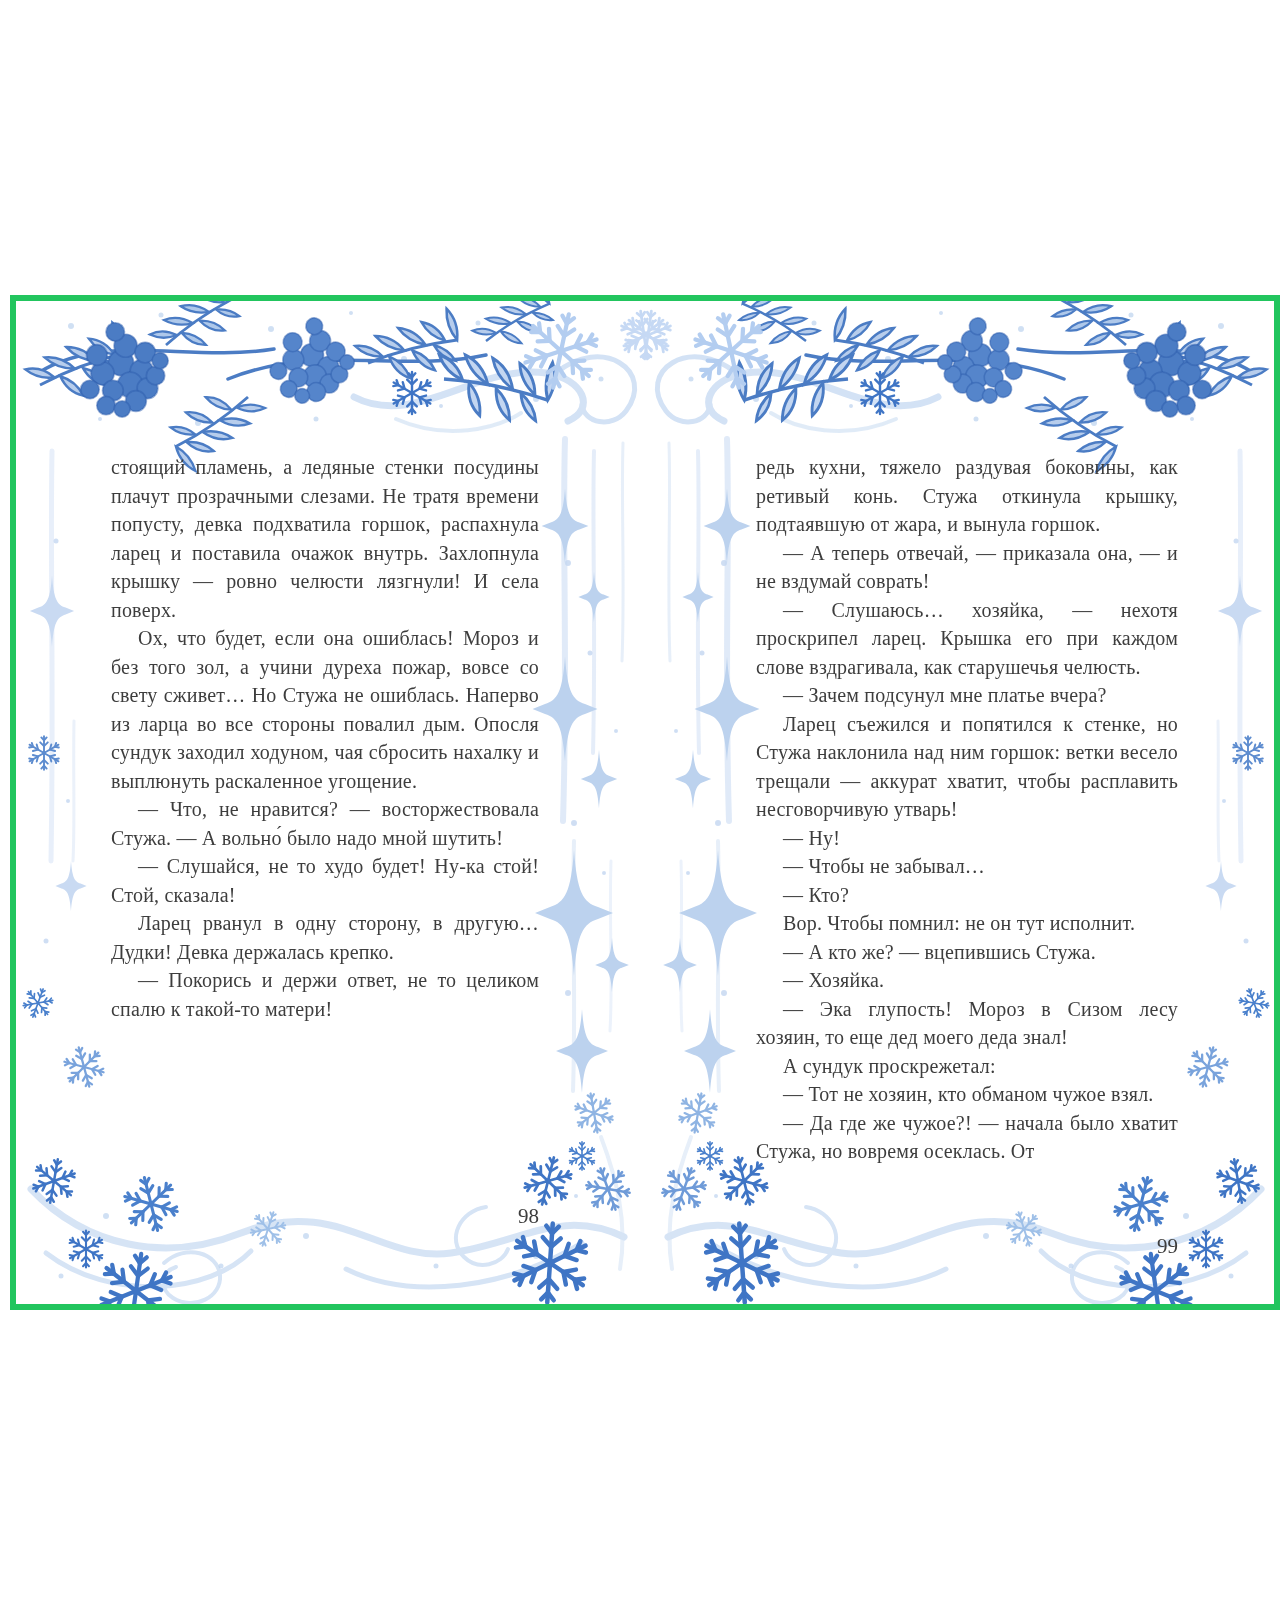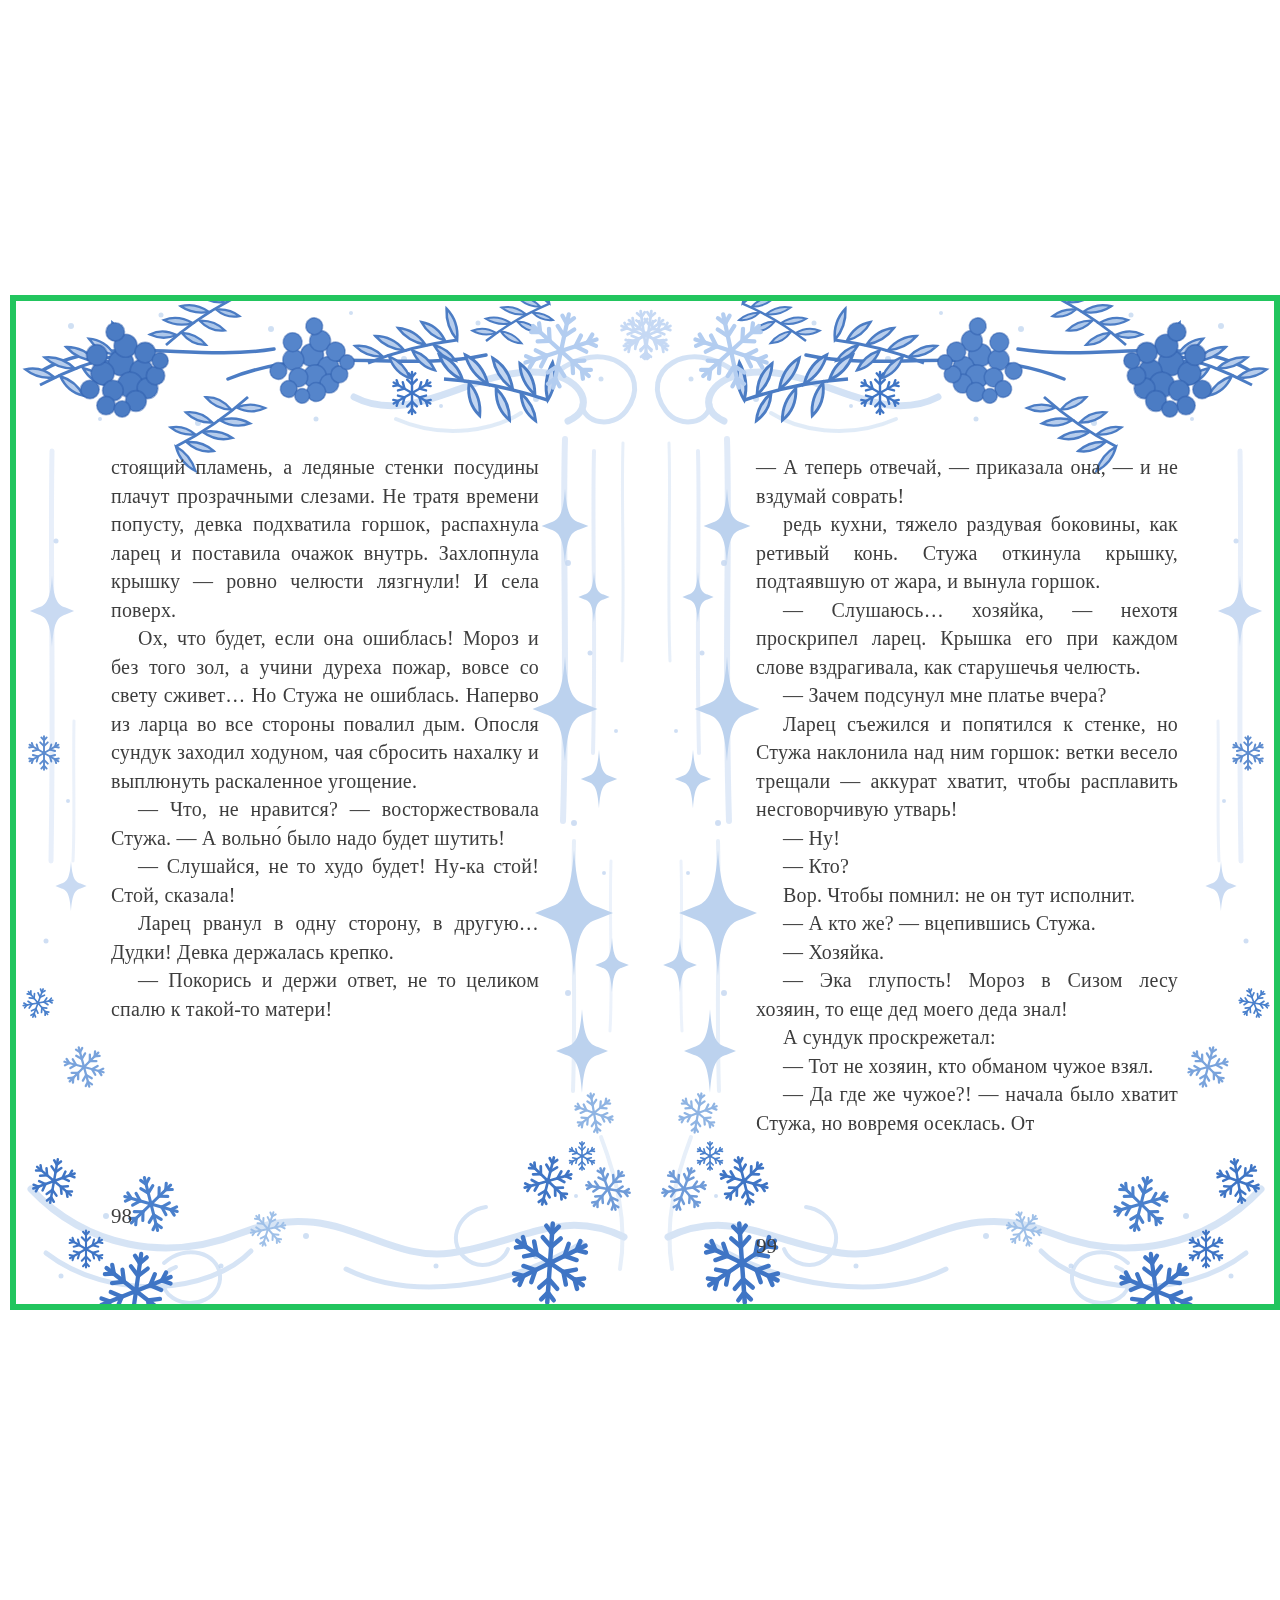--- a/index.html
+++ b/index.html
@@ -7,21 +7,21 @@
          font-family:"Liberation Serif", serif;}
   .spread{position:absolute;left:10px;top:295px;width:1258px;height:1003px;
           border:6px solid #22c55e;background:#ffffff;overflow:hidden;}
   .decor{position:absolute;left:0;top:0;width:1260px;height:1003px;z-index:1;}
   .page-text{position:absolute;top:152px;width:428px;z-index:2;color:#3d3d3d;
              font-size:20px;line-height:28.5px;text-align:justify;letter-spacing:0.2px;}
   .page-text.left{left:95px;}
   .page-text.right{left:740px;width:422px;}
   .para{margin:0;text-indent:27px;}
   .para:first-child{text-indent:0;}
-  .page-number{position:absolute;top:903px;width:428px;text-align:left;z-index:2;
+  .page-number{position:absolute;top:903px;width:428px;text-align:right;z-index:2;
                font-size:21px;color:#3d3d3d;}
   .page-number.left{left:95px;}
   .page-number.right{left:740px;width:422px;margin-top:30px;}
 </style>
 </head>
 <body>
 
 <div class="stage">
   <div class="spread">
 
@@ -198,34 +198,35 @@
 
       <use href="#topOrn" transform="translate(1260,0) scale(-1,1)"></use>
       <use href="#spineG" transform="translate(1260,0) scale(-1,1)"></use>
       <use href="#edgeG" transform="translate(1260,0) scale(-1,1)"></use>
       <use href="#bottomG" transform="translate(1260,0) scale(-1,1)"></use>
     </svg>
 
     <div class="page-text left" lang="ru">
         <p class="para">стоящий пламень, а ледяные стенки посудины плачут прозрачными слезами. Не тратя времени попусту, девка подхватила горшок, распахнула ларец и поставила очажок внутрь. Захлопнула крышку — ровно челюсти лязгнули! И села поверх.</p>
         <p class="para">Ох, что будет, если она ошиблась! Мороз и без того зол, а учини дуреха пожар, вовсе со свету сживет… Но Стужа не ошиблась. Наперво из ларца во все стороны повалил дым. Опосля сундук заходил ходуном, чая сбросить нахалку и выплюнуть раскаленное угощение.</p>
-        <p class="para">— Что, не нравится? — восторжествовала Стужа. — А вольно́ было надо будет шутить!</p>
+        <p class="para">— Что, не нравится? — восторжествовала Стужа. — А вольно́ было надо мной шутить!</p>
         <p class="para">— Слушайся, не то худо будет! Ну-ка стой! Стой, сказала!</p>
         <p class="para">Ларец рванул в одну сторону, в другую… Дудки! Девка держалась крепко.</p>
         <p class="para">— Покорись и держи ответ, не то целиком спалю к такой-то матери!</p>
       </div>
     <div class="page-number left">98</div>
 
     <div class="page-text right" lang="ru">
+        <p class="para">редь кухни, тяжело раздувая боковины, как ретивый конь. Стужа откинула крышку, подтаявшую от жара, и вынула горшок.</p>
         <p class="para">— А теперь отвечай, — приказала она, — и не вздумай соврать!</p>
-        <p class="para">редь кухни, тяжело раздувая боковины, как ретивый конь. Стужа откинула крышку, подтаявшую от жара, и вынула горшок.</p>
         <p class="para">— Слушаюсь… хозяйка, — нехотя проскрипел ларец. Крышка его при каждом слове вздрагивала, как старушечья челюсть.</p>
         <p class="para">— Зачем подсунул мне платье вчера?</p>
         <p class="para">Ларец съежился и попятился к стенке, но Стужа наклонила над ним горшок: ветки весело трещали — аккурат хватит, чтобы расплавить несговорчивую утварь!</p>
         <p class="para">— Ну!</p>
+        <p class="para">— Чтобы не забывал…</p>
         <p class="para">— Кто?</p>
         <p class="para">Вор. Чтобы помнил: не он тут исполнит.</p>
         <p class="para">— А кто же? — вцепившись Стужа.</p>
         <p class="para">— Хозяйка.</p>
         <p class="para">— Эка глупость! Мороз в Сизом лесу хозяин, то еще дед моего деда знал!</p>
         <p class="para">А сундук проскрежетал:</p>
         <p class="para">— Тот не хозяин, кто обманом чужое взял.</p>
         <p class="para">— Да где же чужое?! — начала было хватит Стужа, но вовремя осеклась. От</p>
       </div>
     <div class="page-number right">99</div>

